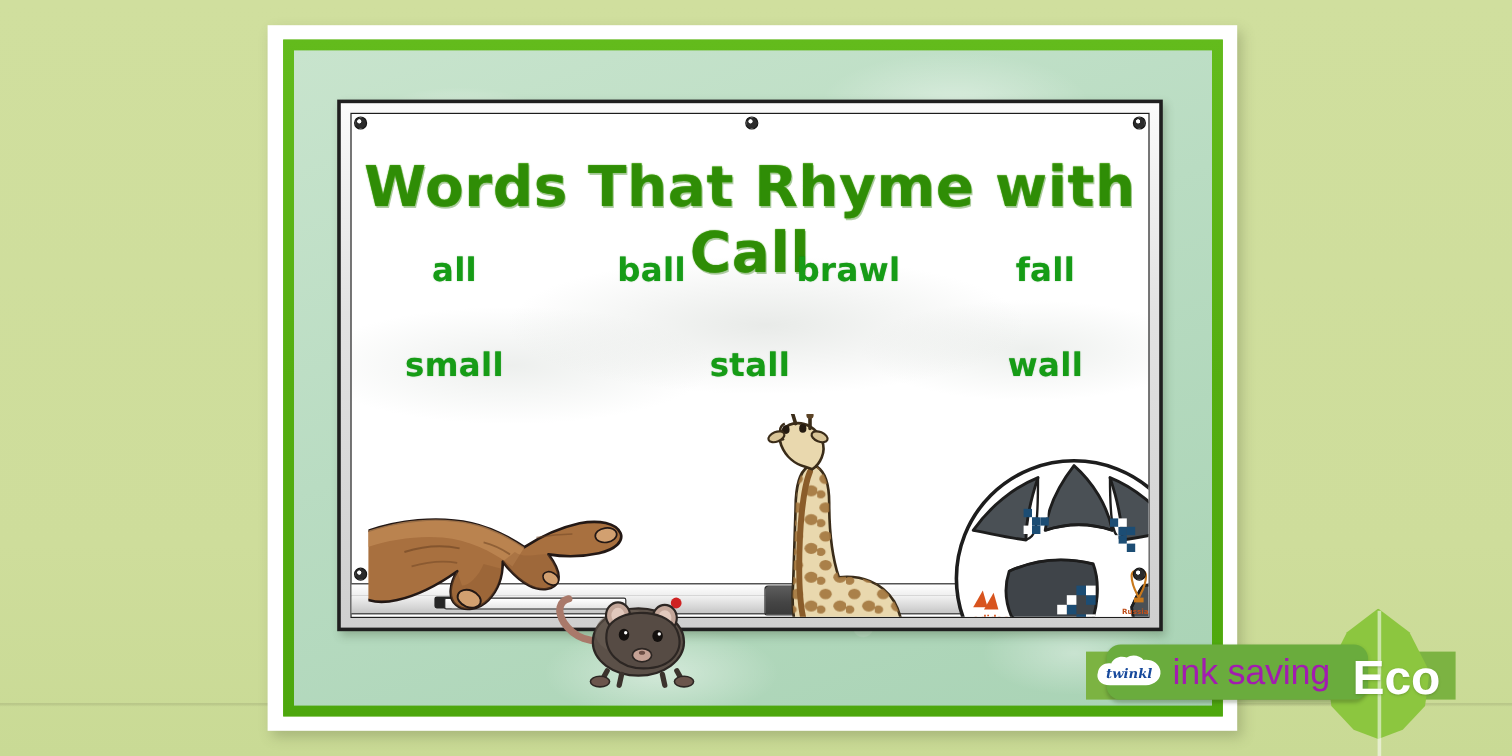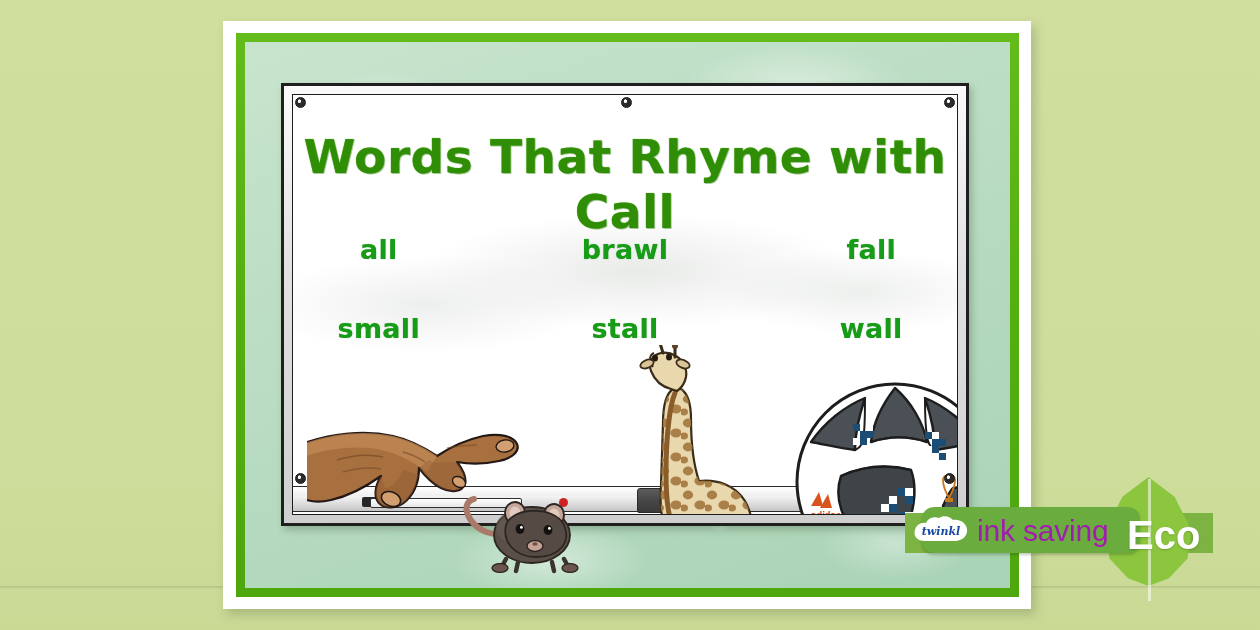--- a/index.html
+++ b/index.html
@@ -101,21 +101,20 @@
       1px 1px 0 rgba(40,120,10,.35);
     background:linear-gradient(180deg,#6cc42b 0%,#4aa911 55%,#3f9a0c 100%);
     -webkit-background-clip:text;background-clip:text;
     -webkit-text-fill-color:transparent;
     z-index:4;
   }
   .word-row{
     position:absolute;left:28px;right:28px;
     display:flex;justify-content:space-between;align-items:center;
     z-index:4;
-    margin-top:24px;
   }
   #row1{top:115px;}
   #row2{top:194px;}
   .word{
     flex:0 0 auto;width:19%;text-align:center;
     font-family:"DejaVu Sans", sans-serif;
     font-weight:bold;
     font-size:27px;
     color:#169c16;
     letter-spacing:.3px;
@@ -162,21 +161,21 @@
   #hand{position:absolute;left:14px;top:305px;width:215px;height:155px;}
   
   #giraffe{position:absolute;left:340px;top:250px;width:130px;height:300px;}
   
   #football{
     position:absolute;left:500px;top:285px;width:205px;height:205px;
   }
 
   
   #eco-badge{
-    position:absolute;left:905px;top:507px;width:308px;height:52px;z-index:30;
+    position:absolute;left:905px;top:537px;width:308px;height:52px;z-index:30;
   }
   #eco-strip{
     position:absolute;left:0;top:6px;width:308px;height:40px;
     background:#7cb342;
   }
   #eco-leaf{
     position:absolute;left:197px;top:-30px;width:93px;height:110px;
     background:#8cc63f;
     border-radius:50% 50% 50% 50% / 62% 62% 38% 38%;
     clip-path:polygon(50% 0%, 78% 18%, 96% 48%, 92% 74%, 72% 92%, 50% 99%, 28% 92%, 8% 74%, 4% 48%, 22% 18%);
@@ -218,20 +217,21 @@
     <div id="mount"></div>
 
     <div id="whiteboard">
       <div id="wb-bevel">
         <div id="wb-face">
 
           <div id="title">Words That Rhyme with Call</div>
 
           <div class="word-row" id="row1">
             <div class="word">all</div>
+            <div class="word">ball</div>
             <div class="word">brawl</div>
             <div class="word">fall</div>
           </div>
 
           <div class="word-row" id="row2">
             <div class="word">small</div>
             <div class="word">stall</div>
             <div class="word">wall</div>
           </div>
 

